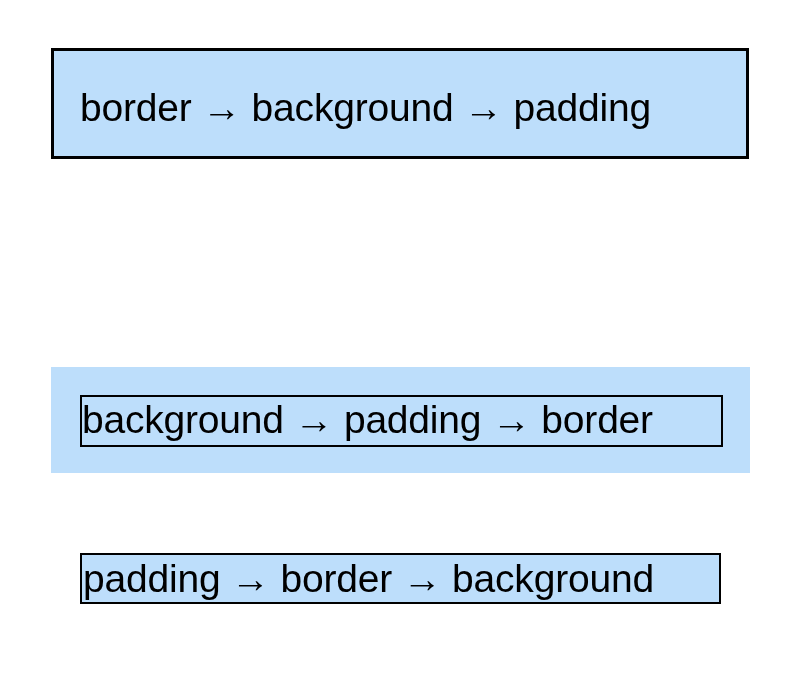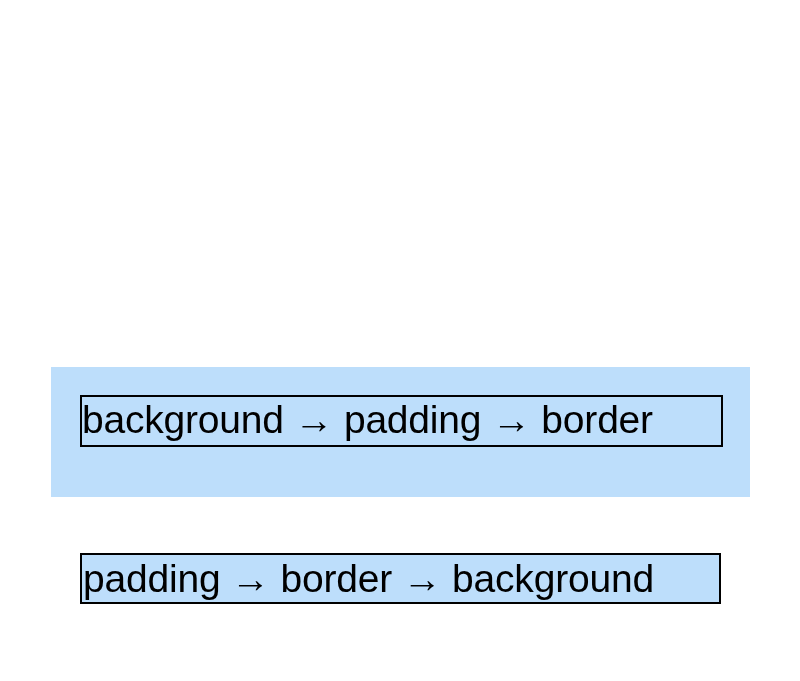--- a/index.html
+++ b/index.html
@@ -75,21 +75,21 @@
     top: 31px;
   }
 
   
   
   .case-3 {
     position: absolute;
     left: 51px;
     top: 367px;
     width: 699px;
-    height: 130px;
+    height: 106px;
     background: #bddefb;
   }
   .case-3 .inset-border {
     position: absolute;
     left: 29px;
     top: 28px;
     width: 643px;
     height: 52px;
     box-sizing: border-box;
     border: 2px solid #000000;
@@ -117,20 +117,23 @@
     position: absolute;
     left: 1px;
     top: 4px;
   }
 </style>
 </head>
 <body>
 
 <div id="canvas">
 
+  <div class="case-1">
+    <span class="label">border → background → padding</span>
+  </div>
 
 
   <div class="case-3">
     <div class="inset-border"></div>
     <span class="label">background → padding → border</span>
   </div>
 
   <div class="case-4">
     <span class="label">padding → border → background</span>
   </div>

